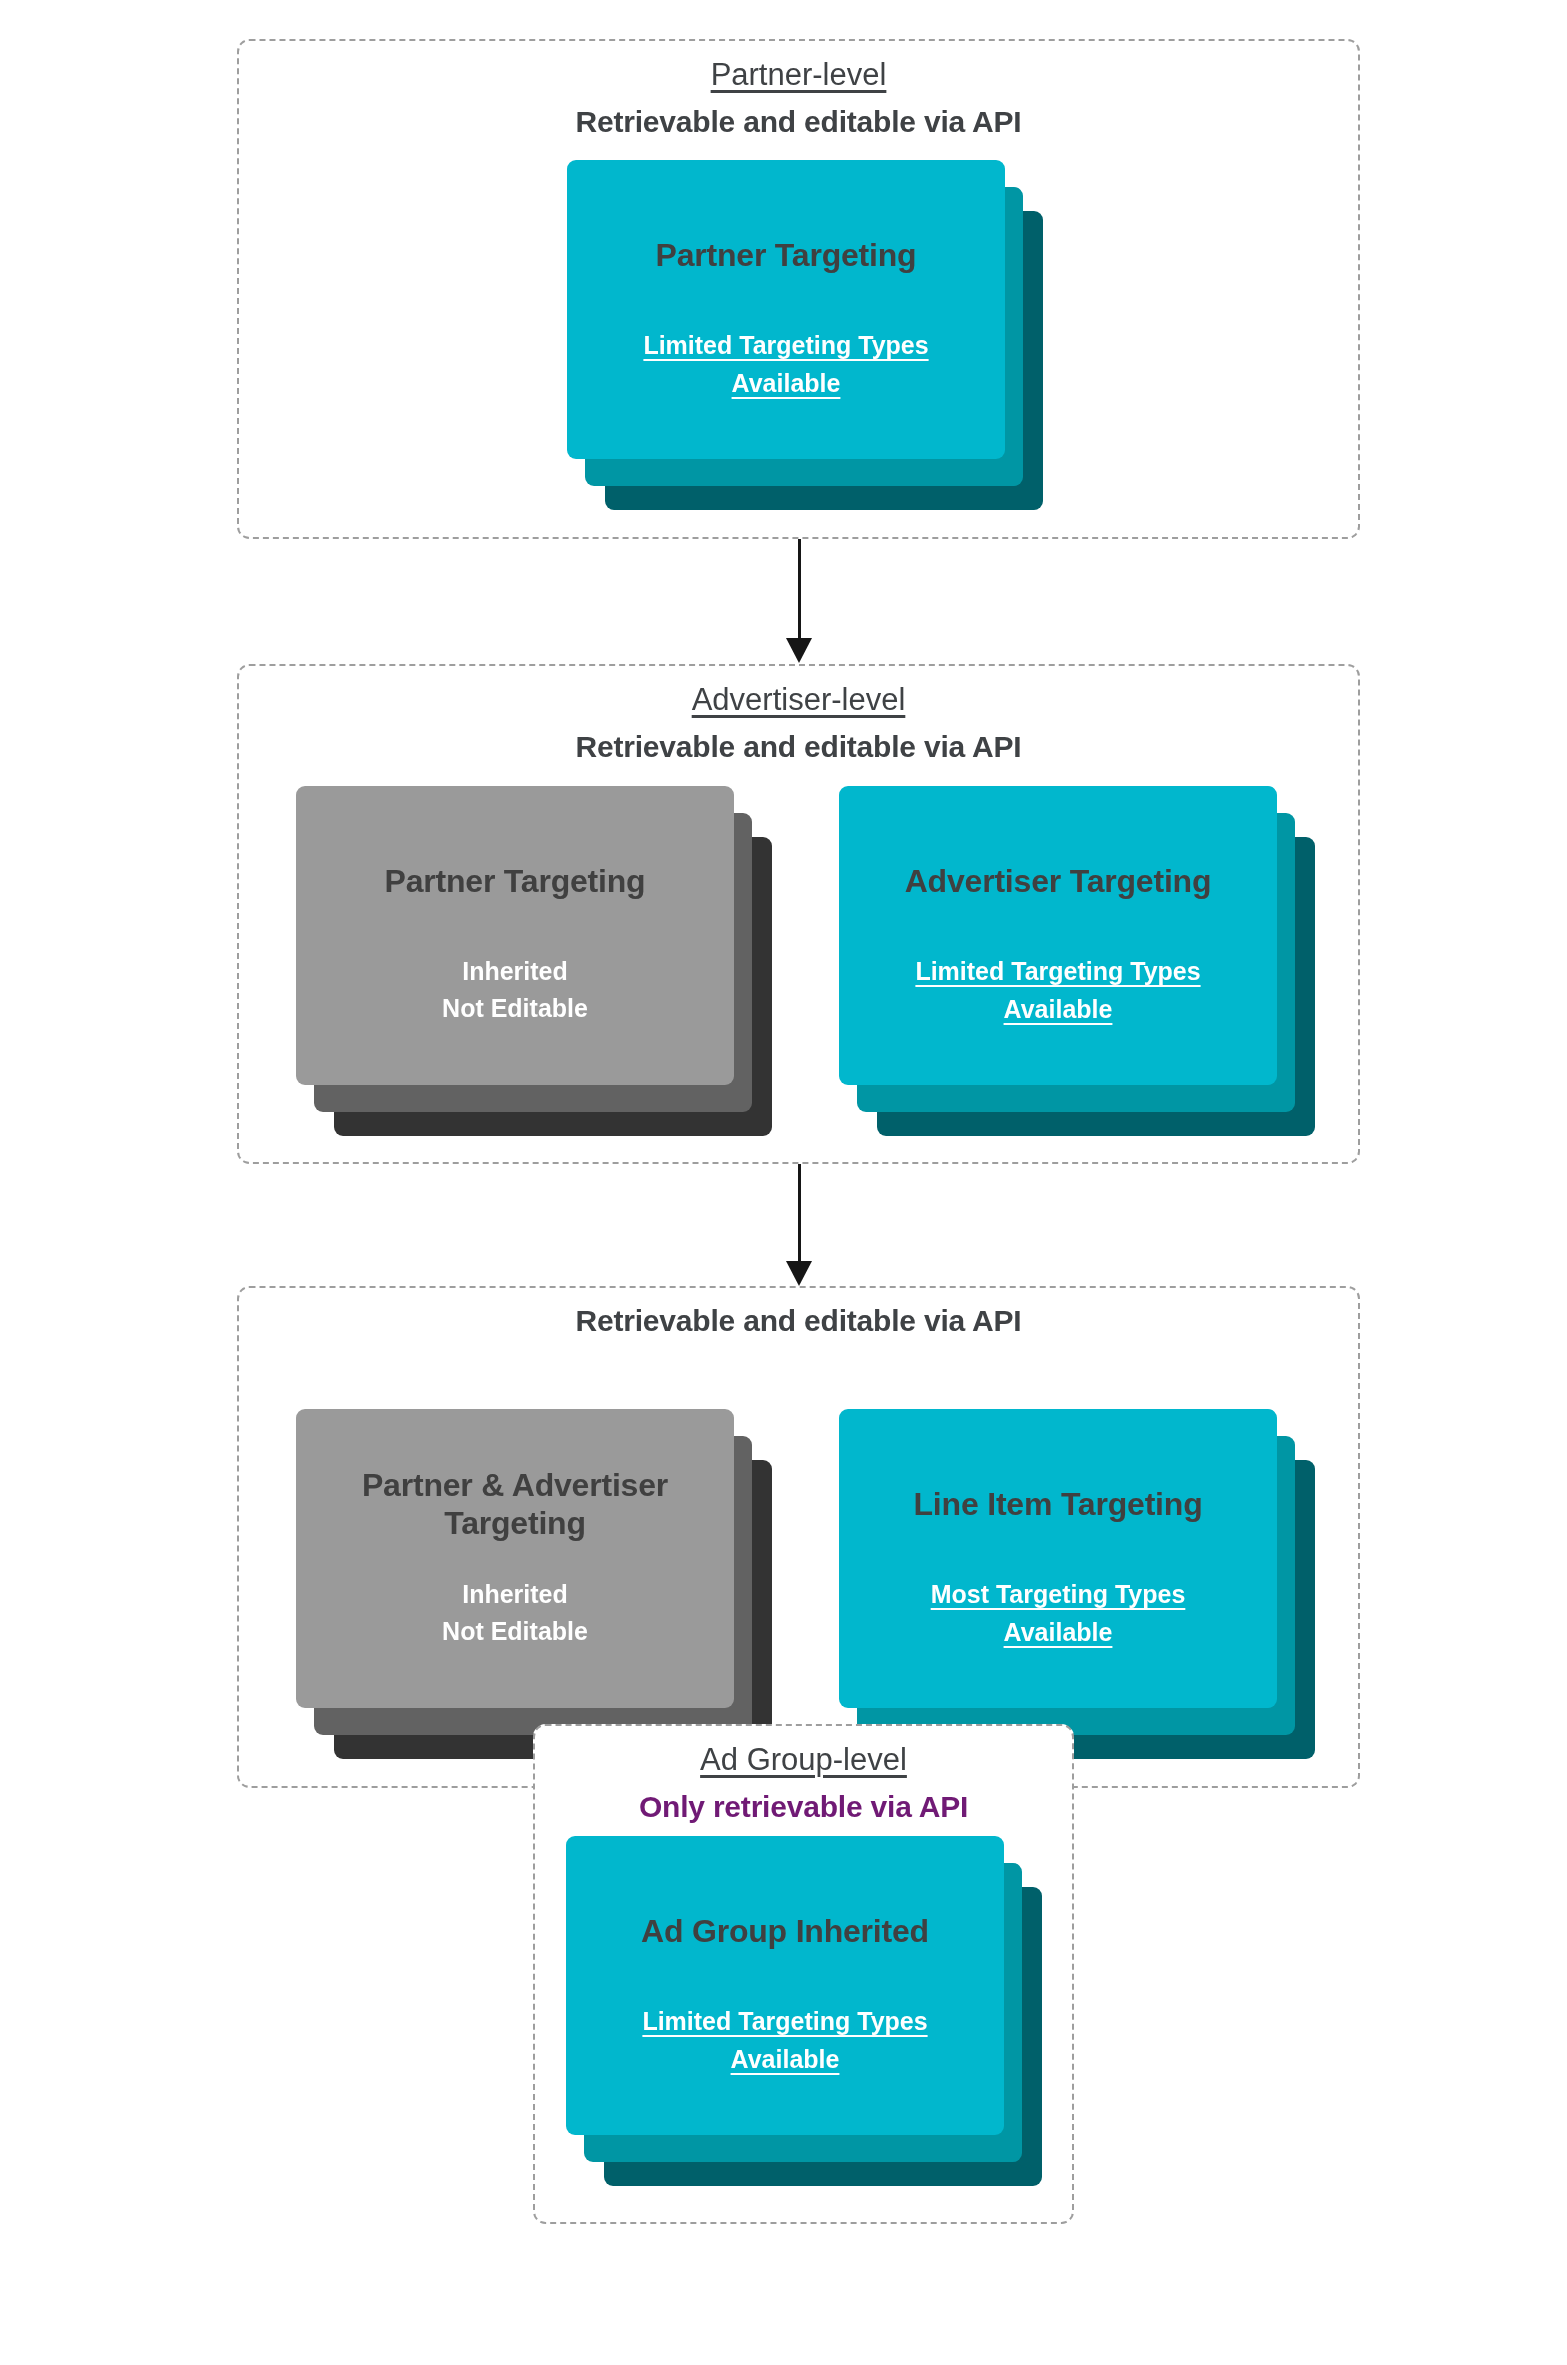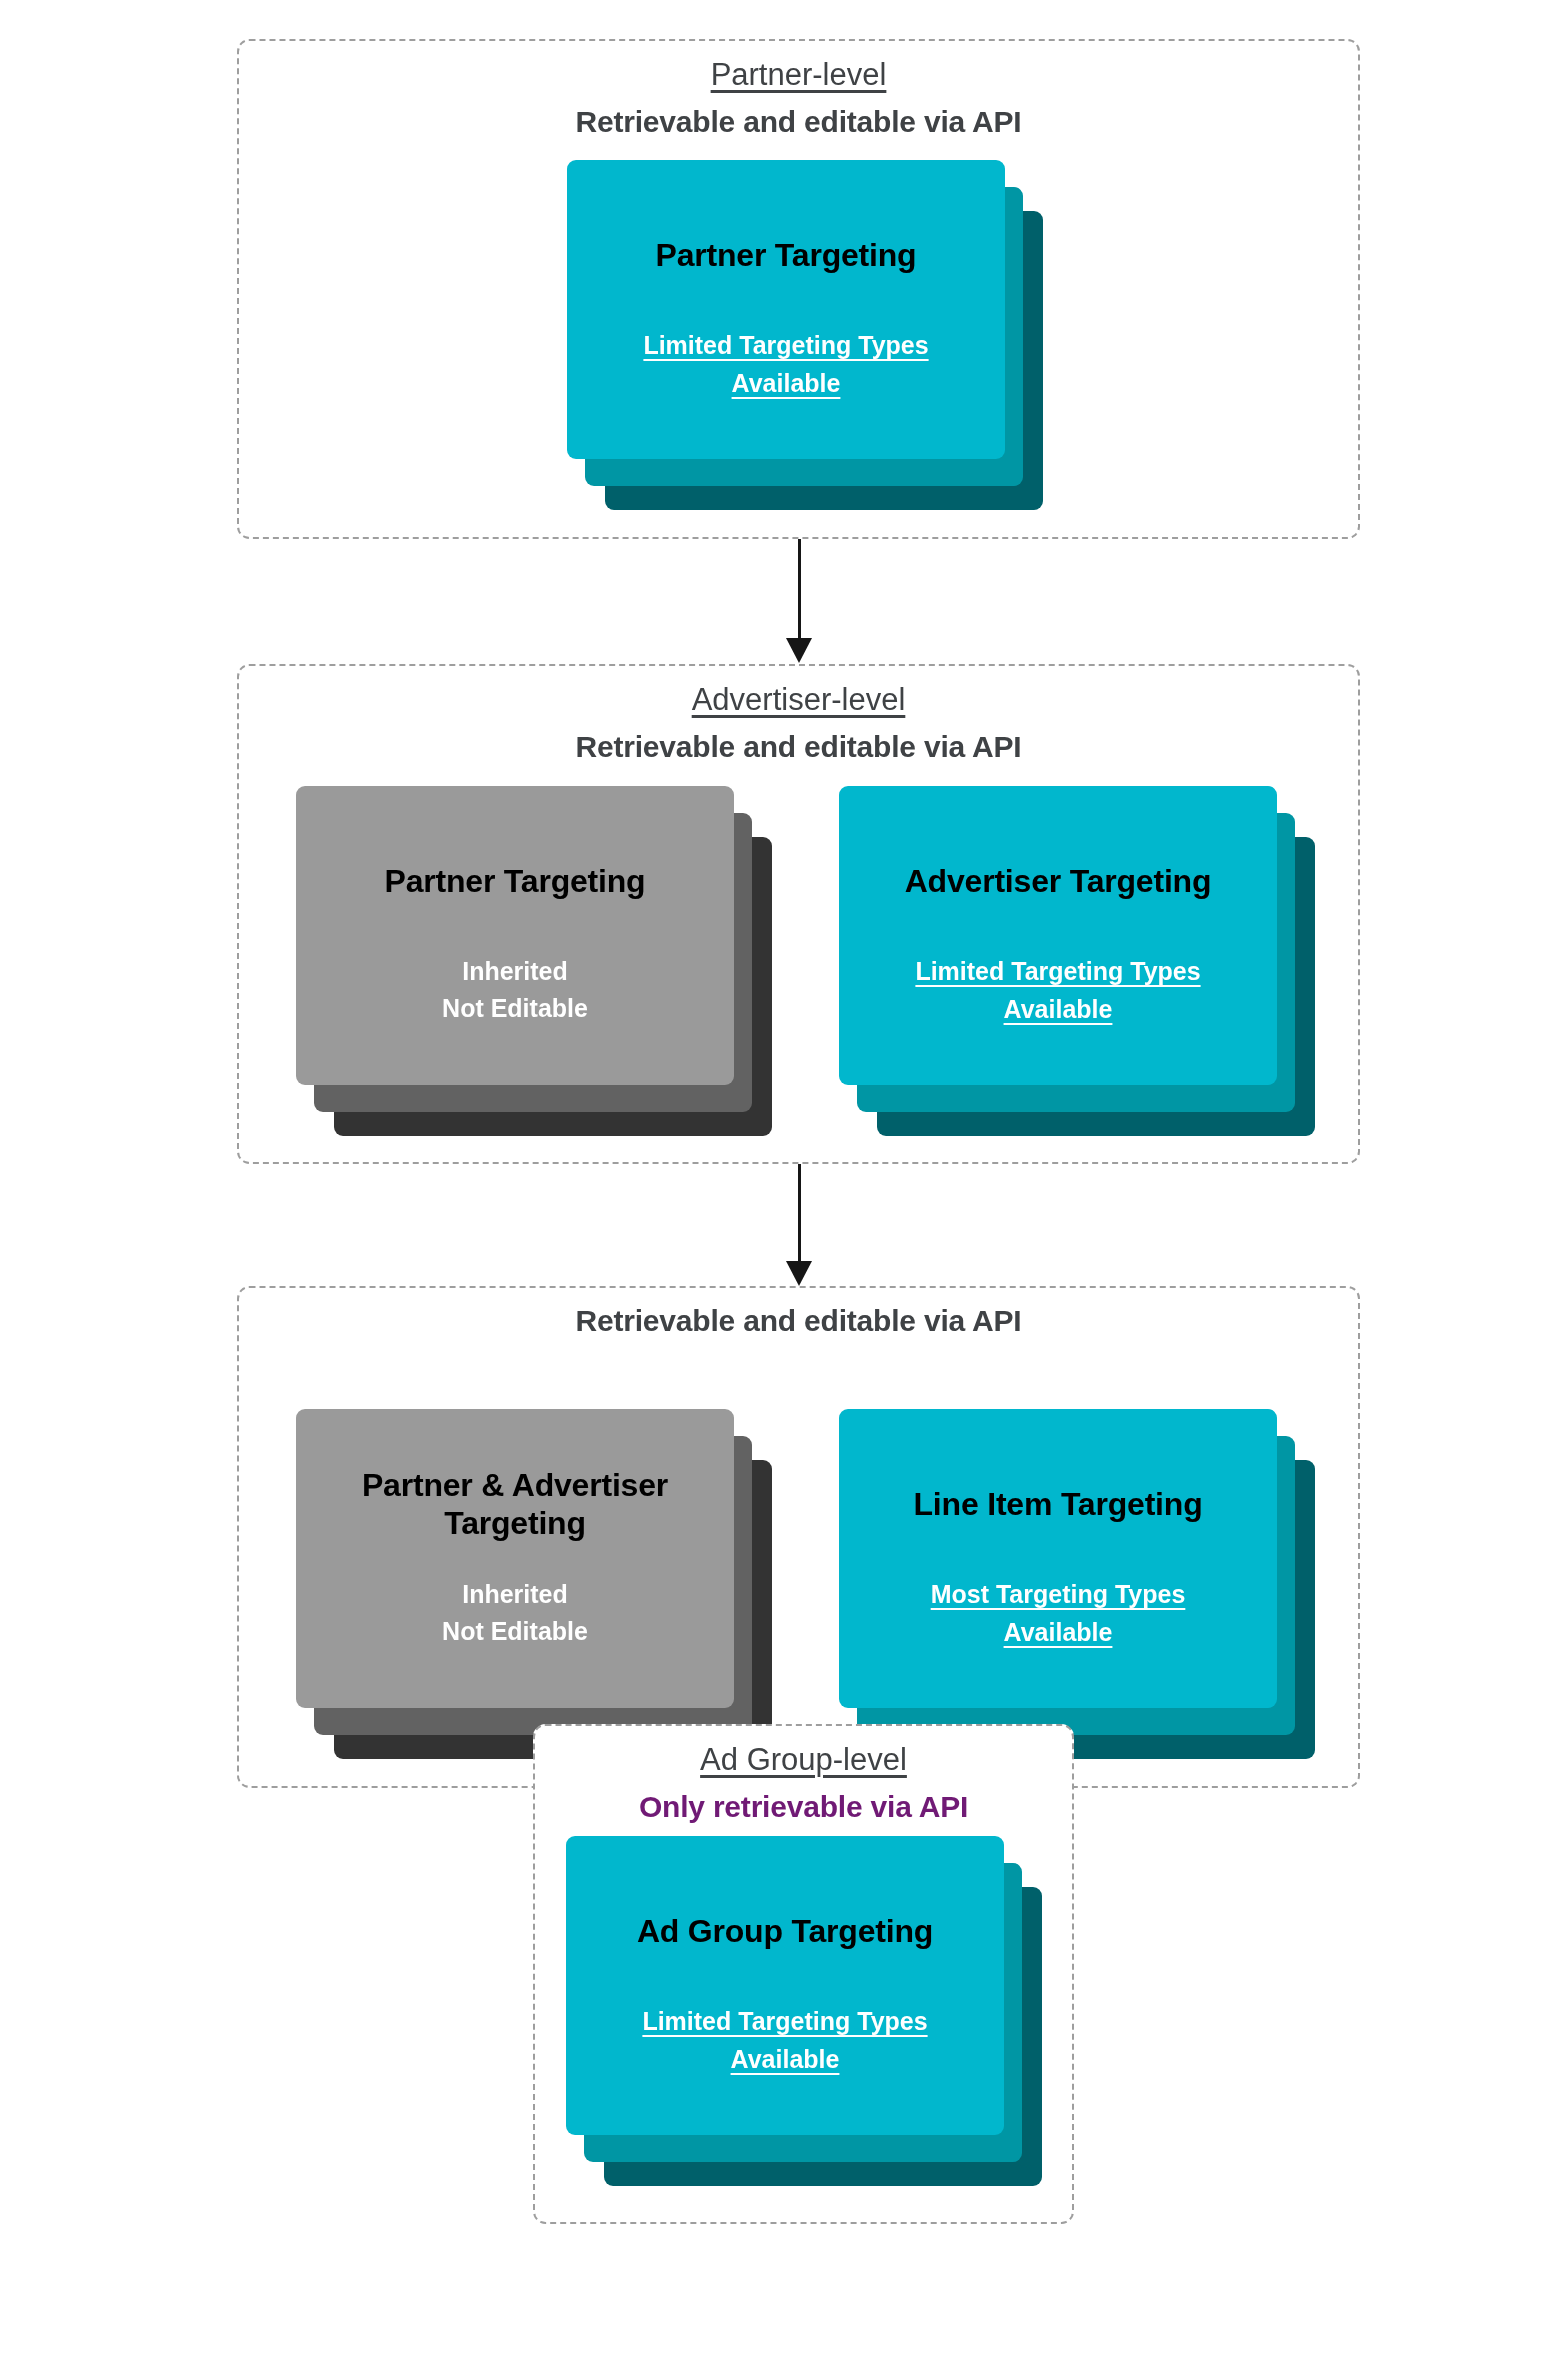--- a/index.html
+++ b/index.html
@@ -25,21 +25,21 @@
   .l1{left:0;top:0;display:flex;flex-direction:column;align-items:center;
       padding:43px 19.6px 0;box-sizing:border-box;}
   .teal .l1{background:#01b7cd;}
   .teal .l2{background:#0096a4;}
   .teal .l3{background:#00606a;}
   .gray .l1{background:#9a9a9a;}
   .gray .l2{background:#626262;}
   .gray .l3{background:#333333;}
 
   .card-title{min-height:104px;display:flex;align-items:center;justify-content:center;
-              color:#000000;font-size:32px;font-weight:700;line-height:1.2;text-align:center;
+              color:#404040;font-size:32px;font-weight:700;line-height:1.2;text-align:center;
               letter-spacing:-0.2px;}
   .card-sub{margin-top:19.6px;color:#ffffff;font-size:25px;font-weight:700;line-height:1.5;text-align:center;}
   .card-sub.underlined{text-decoration:underline;text-decoration-thickness:1.8px;text-underline-offset:4.5px;margin-top:20px;}
 
   
   #sec-partner .cardstack{left:328px;top:119px;}
   #sec-advertiser .stack-left{left:57px;top:120px;}
   #sec-advertiser .stack-right{left:600px;top:120px;}
   #sec-lineitem .stack-left{left:57px;top:121px;}
   #sec-lineitem .stack-right{left:600px;top:121px;}
@@ -149,21 +149,21 @@
 
   <div class="section" id="sec-adgroup">
     <div class="sec-header">
       <div><span class="sec-title">Ad Group-level</span></div>
       <div class="sec-sub red">Only retrievable via API</div>
     </div>
     <div class="cardstack teal">
       <div class="layer l3"></div>
       <div class="layer l2"></div>
       <div class="layer l1">
-        <div class="card-title">Ad Group Targeting</div>
+        <div class="card-title">Ad Group Inherited</div>
         <div class="card-sub underlined">
           <div>Limited Targeting Types</div>
           <div>Available</div>
         </div>
       </div>
     </div>
   </div>
 
 </div>
 

